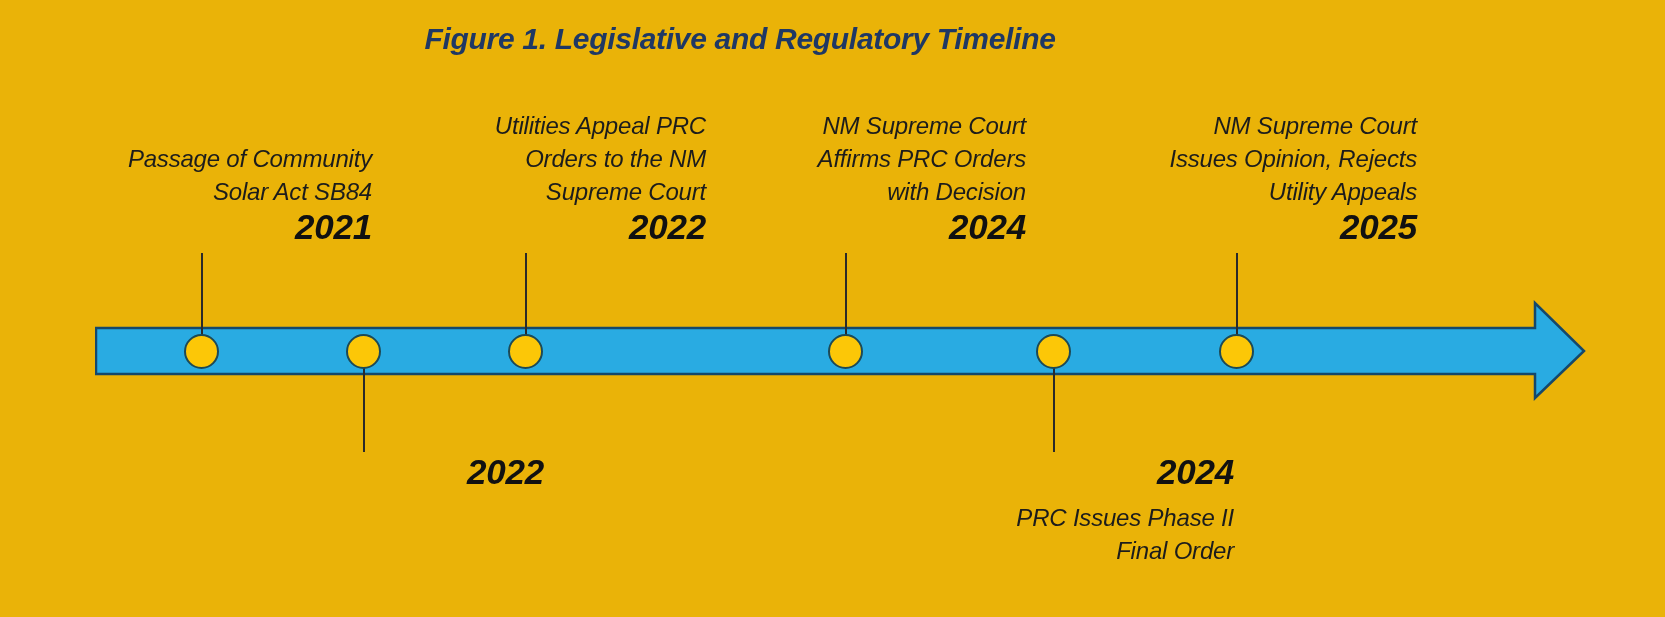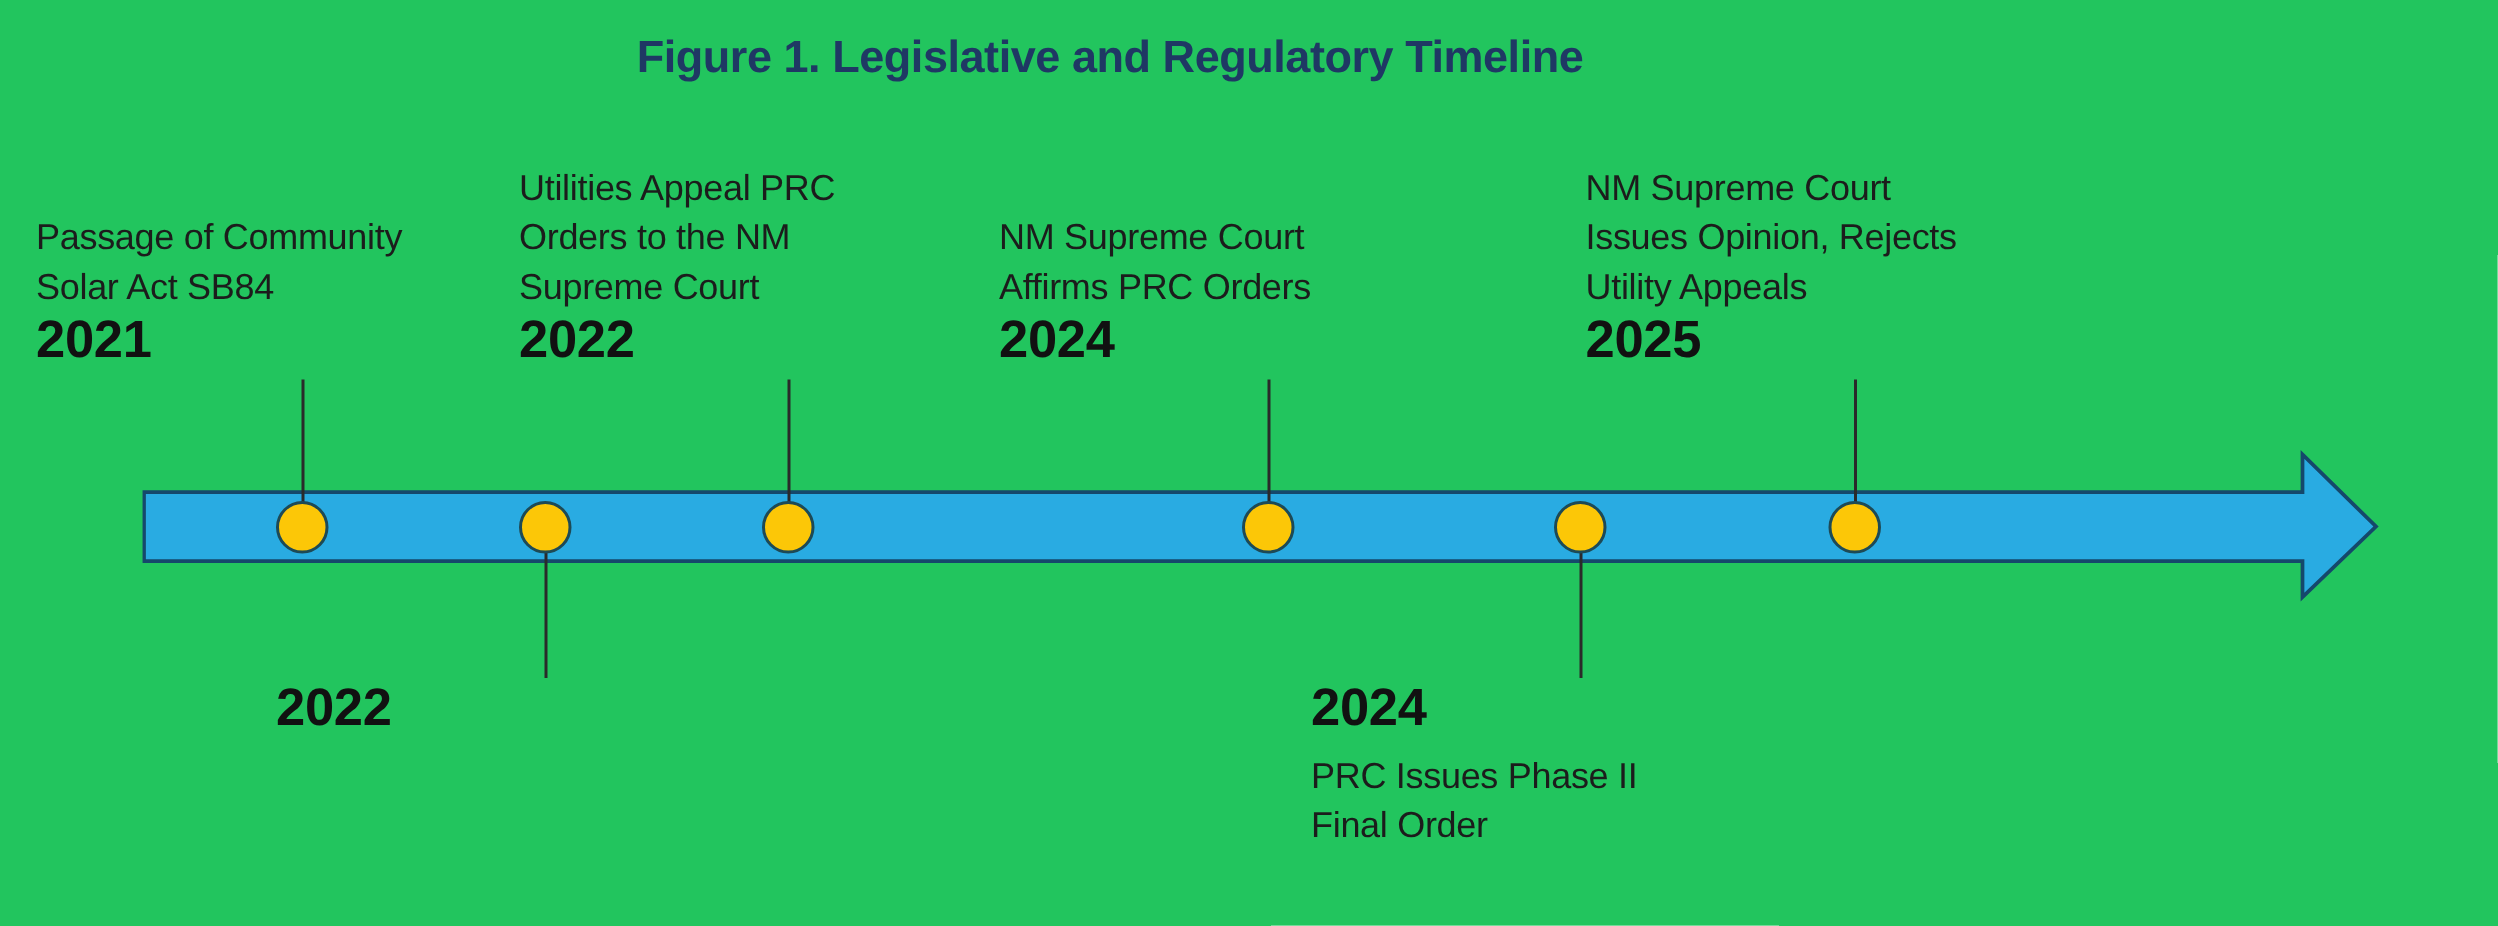--- a/index.html
+++ b/index.html
@@ -1,36 +1,36 @@
 <!DOCTYPE html>
 <html><head>
 <meta charset="utf-8">
 <style>
   html,body{margin:0;padding:0;background:#ffffff;}
   body{width:1665px;height:617px;overflow:hidden;}
   .canvas{
-    position:relative;width:1665px;height:617px;background:#22c55e;
-    font-family:"Liberation Sans","DejaVu Sans",sans-serif;color:#1c1c1c;
+    position:relative;width:1665px;height:617px;background:#eab308;
+    font-family:"Liberation Sans","DejaVu Sans",sans-serif;color:#1c1c1c;font-style:italic;
   }
   .figure-title{
     position:absolute;top:22px;left:0;width:1480px;text-align:center;
     font-size:30px;font-weight:bold;color:#1F3864;letter-spacing:-0.3px;
   }
   .arrow-svg{position:absolute;left:95px;top:298px;width:1492px;height:104px;}
   .marker{
     position:absolute;width:35px;height:35px;box-sizing:border-box;
     border-radius:50%;background:#FCC707;border:2.5px solid #1D4A56;z-index:3;
   }
   .connector{
     position:absolute;width:2px;background:#2a2a2a;z-index:2;
   }
   .connector.above{top:253px;height:85px;}
   .connector.below{top:368px;height:84px;}
   .event-label{
-    position:absolute;width:360px;text-align:left;
+    position:absolute;width:360px;text-align:right;
     font-size:24px;line-height:33px;letter-spacing:-0.2px;color:#1c1c1c;
   }
   .event-label.above{bottom:373px;}
   .event-label.below{top:455px;}
   .event-year{
     font-size:35px;line-height:34px;font-weight:bold;color:#111111;margin-top:2px;
   }
   .event-label.below .event-lines{margin-top:12px;}
   .event-label.below .event-year{margin-top:0;}
 </style>
@@ -52,21 +52,21 @@
   <div class="connector below" style="left:1053px;"></div>
   <div class="connector above" style="left:1236px;"></div>
 
   <div class="marker" style="left:184px;top:334px;"></div>
   <div class="marker" style="left:346px;top:334px;"></div>
   <div class="marker" style="left:508px;top:334px;"></div>
   <div class="marker" style="left:828px;top:334px;"></div>
   <div class="marker" style="left:1036px;top:334px;"></div>
   <div class="marker" style="left:1219px;top:334px;"></div>
 
-  <div class="event-label above" style="left:24px;">
+  <div class="event-label above" style="left:12px;">
     <div class="event-lines">
       <div>Passage of Community</div>
       <div>Solar Act SB84</div>
     </div>
     <div class="event-year">2021</div>
   </div>
 
   <div class="event-label below" style="left:184px;">
     <div class="event-year">2022</div>
   </div>
@@ -77,20 +77,21 @@
       <div>Orders to the NM</div>
       <div>Supreme Court</div>
     </div>
     <div class="event-year">2022</div>
   </div>
 
   <div class="event-label above" style="left:666px;">
     <div class="event-lines">
       <div>NM Supreme Court</div>
       <div>Affirms PRC Orders</div>
+      <div>with Decision</div>
     </div>
     <div class="event-year">2024</div>
   </div>
 
   <div class="event-label below" style="left:874px;">
     <div class="event-year">2024</div>
     <div class="event-lines">
       <div>PRC Issues Phase II</div>
       <div>Final Order</div>
     </div>

